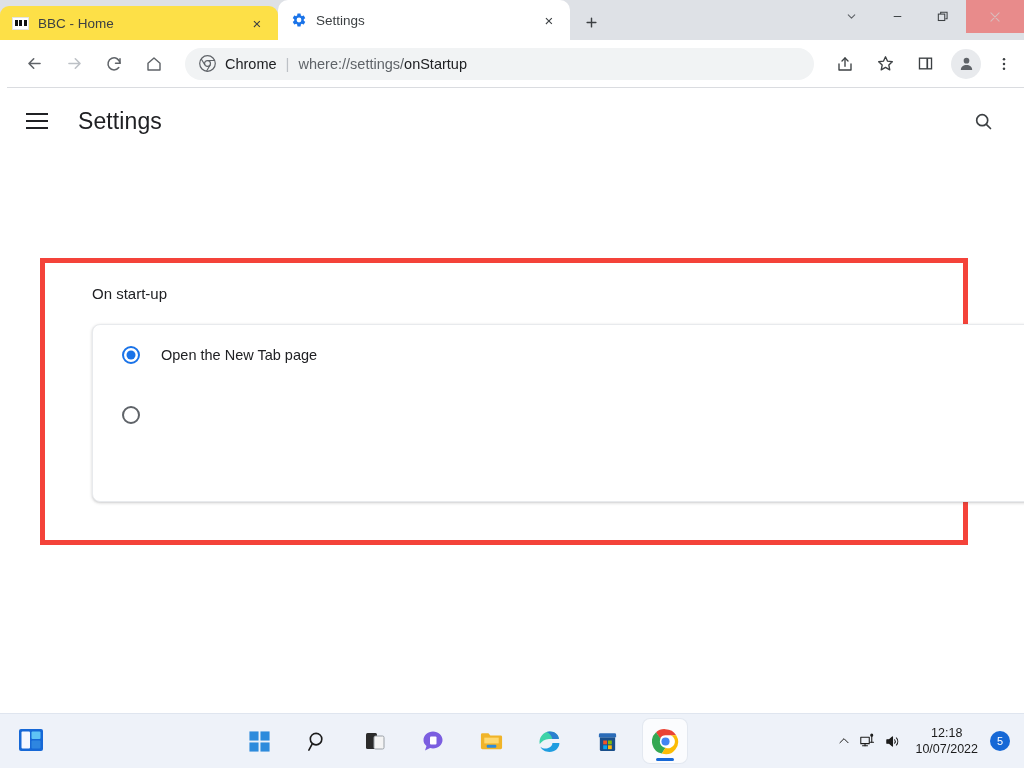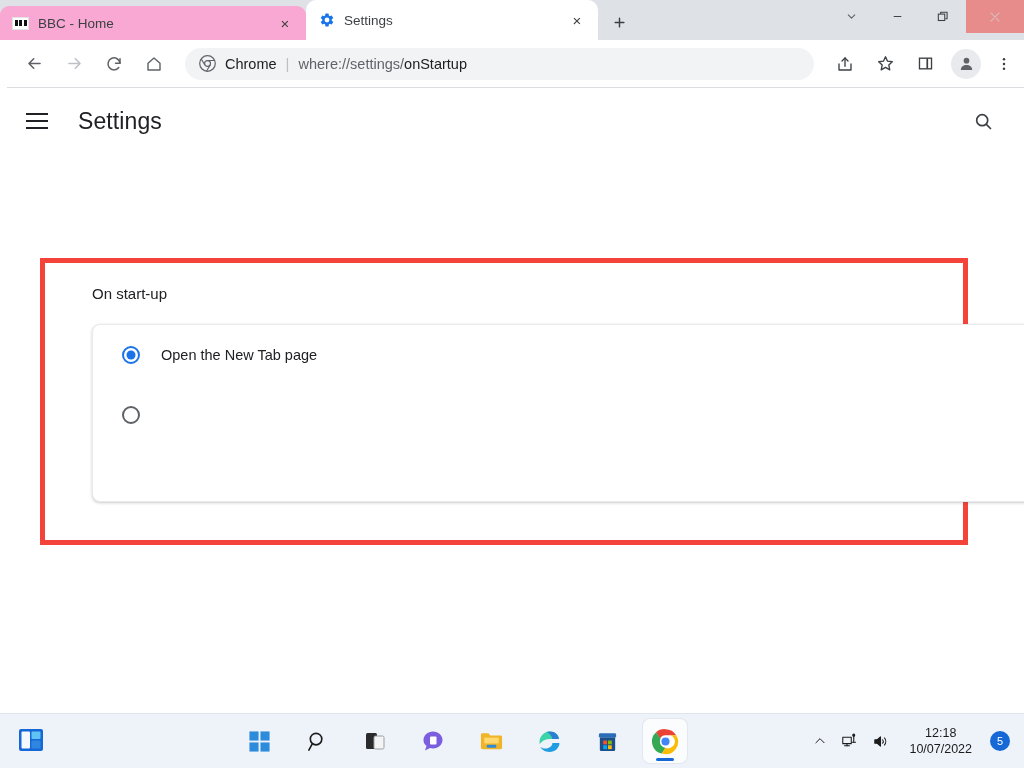--- a/index.html
+++ b/index.html
@@ -17,21 +17,21 @@
     width: 1024px; height: 40px;
     background: #dee1e6;
     display: flex; align-items: flex-end;
   }
   .tab {
     height: 34px; display: flex; align-items: center;
     padding: 0 10px 0 12px; gap: 9px;
     border-radius: 9px 9px 0 0;
     position: relative;
   }
-  .tab.inactive { width: 306px; background: #f9a8d4; }
+  .tab.inactive { width: 278px; background: #fde047; }
   .tab.active   { width: 292px; background: #ffffff; height: 40px; border-radius: 10px 10px 0 0; }
   .tab-fav { width: 17px; height: 17px; flex: 0 0 17px; display: flex; align-items: center; justify-content: center; }
   .bbc-fav {
     width: 17px; height: 13px; background: #fff;
     display: flex; align-items: center; justify-content: center; gap: 1.5px;
     border: 1px solid #e3e3e3;
   }
   .bbc-fav span { width: 3px; height: 6px; background: #111; display: block; }
   .tab-title {
     font-size: 13.5px; color: #3c4043; white-space: nowrap;
@@ -161,21 +161,21 @@
     position: relative;
   }
   .task-item.active { background: #fbfcfe; box-shadow: 0 0 0 1px #e3e8f0; }
   .task-item.active::after {
     content: ""; position: absolute; bottom: 2px; left: 50%;
     transform: translateX(-50%);
     width: 18px; height: 3.5px; border-radius: 2px; background: #1668d6;
   }
   .tb-right {
     width: 250px; display: flex; align-items: center; justify-content: flex-end;
-    padding-right: 14px; gap: 14px;
+    padding-right: 14px; gap: 8px;
   }
   .tray-ico { display: flex; align-items: center; justify-content: center; color: #1c1c1c; }
   .clock {
     display: flex; flex-direction: column; align-items: center;
     font-size: 12.5px; color: #1c1c1c; line-height: 1.3; margin-left: 6px;
   }
   .badge {
     width: 20px; height: 20px; border-radius: 50%; background: #1668d6;
     color: #fff; font-size: 11px; display: flex; align-items: center;
     justify-content: center; margin-left: 4px;

